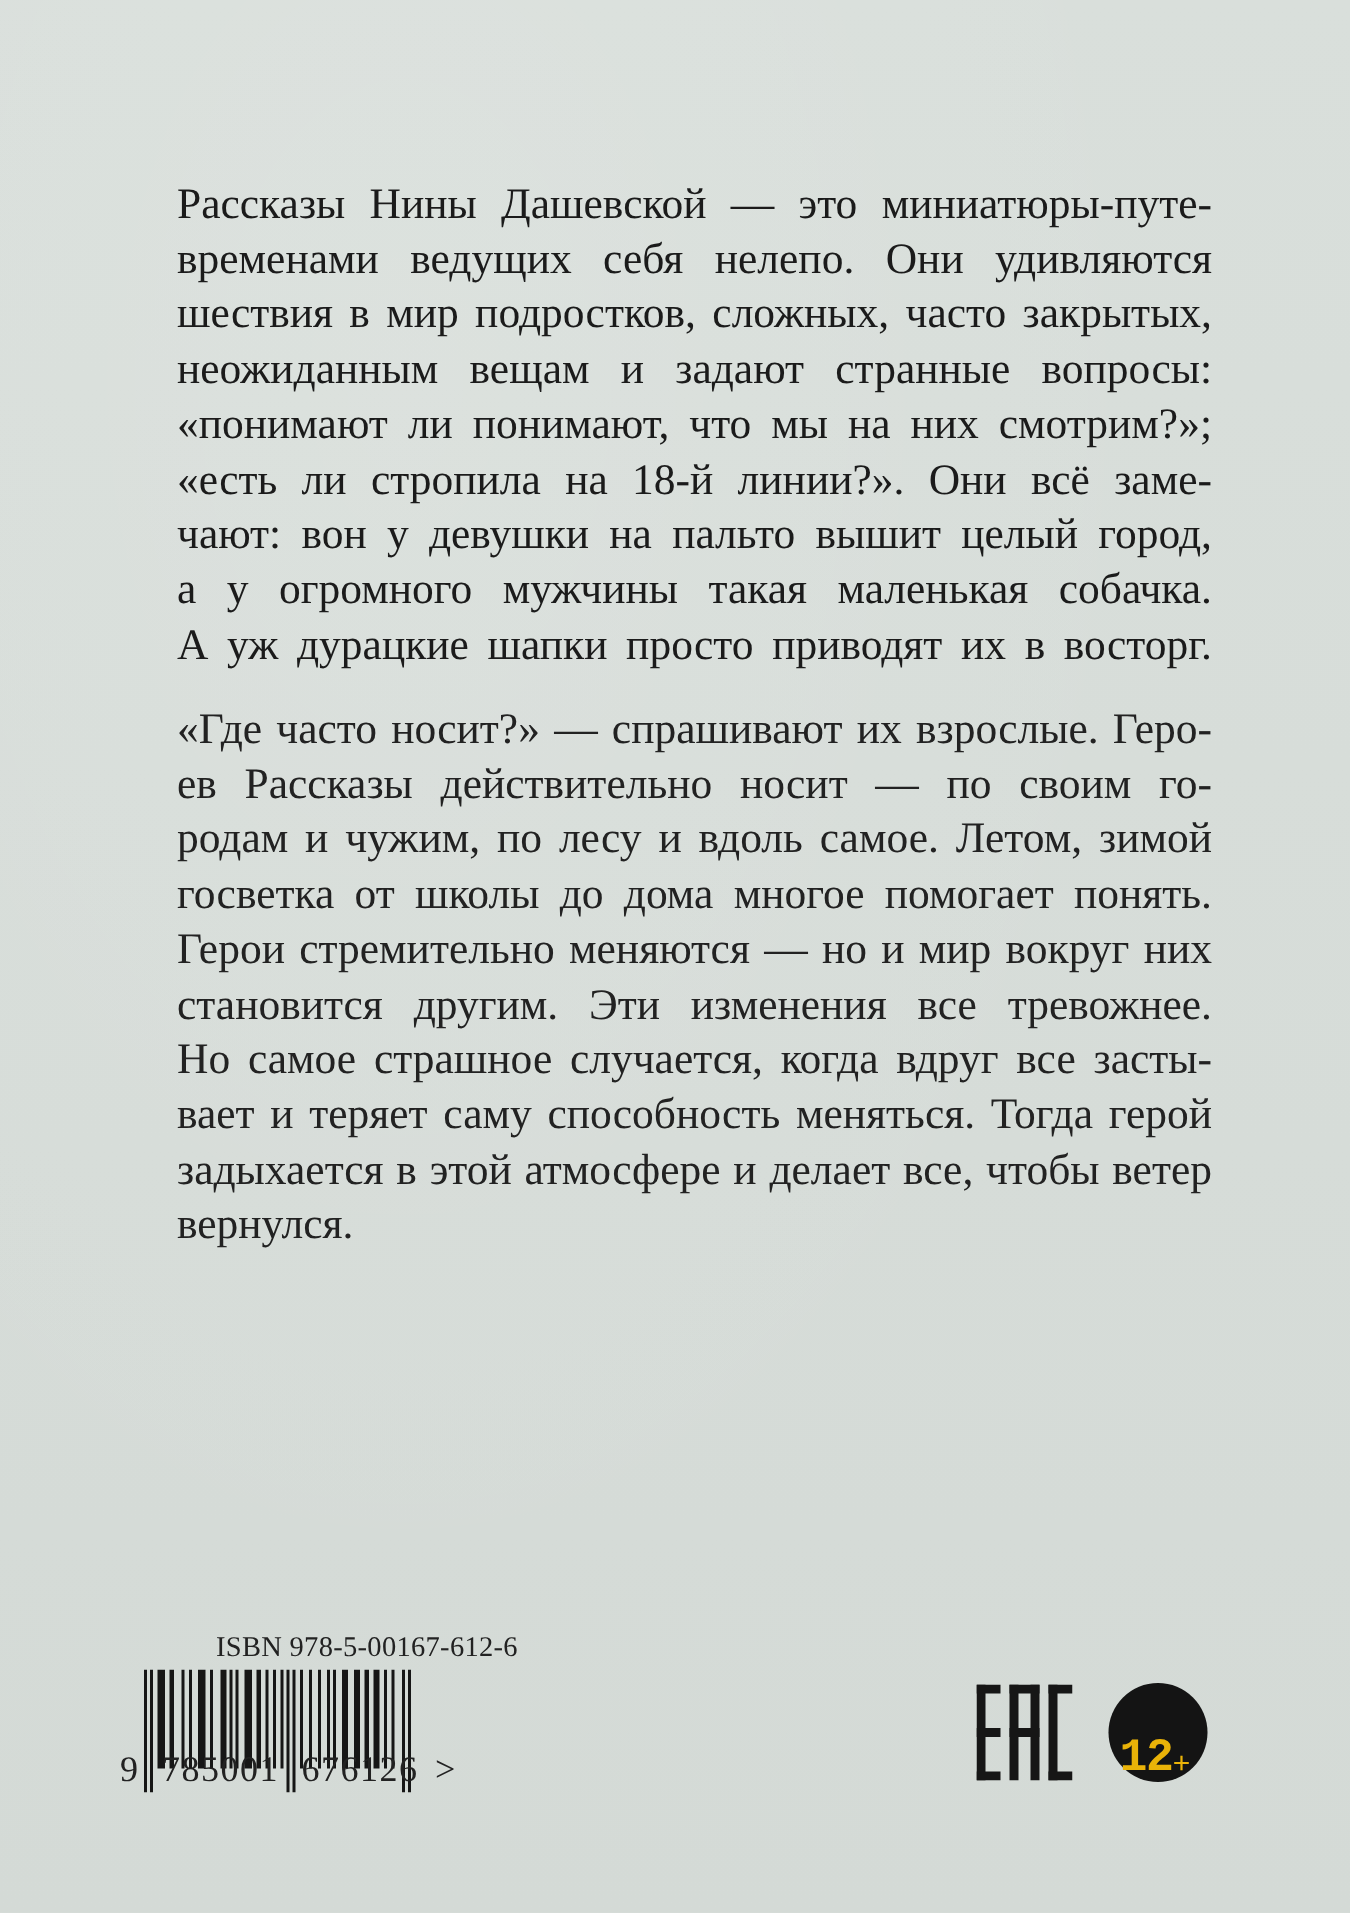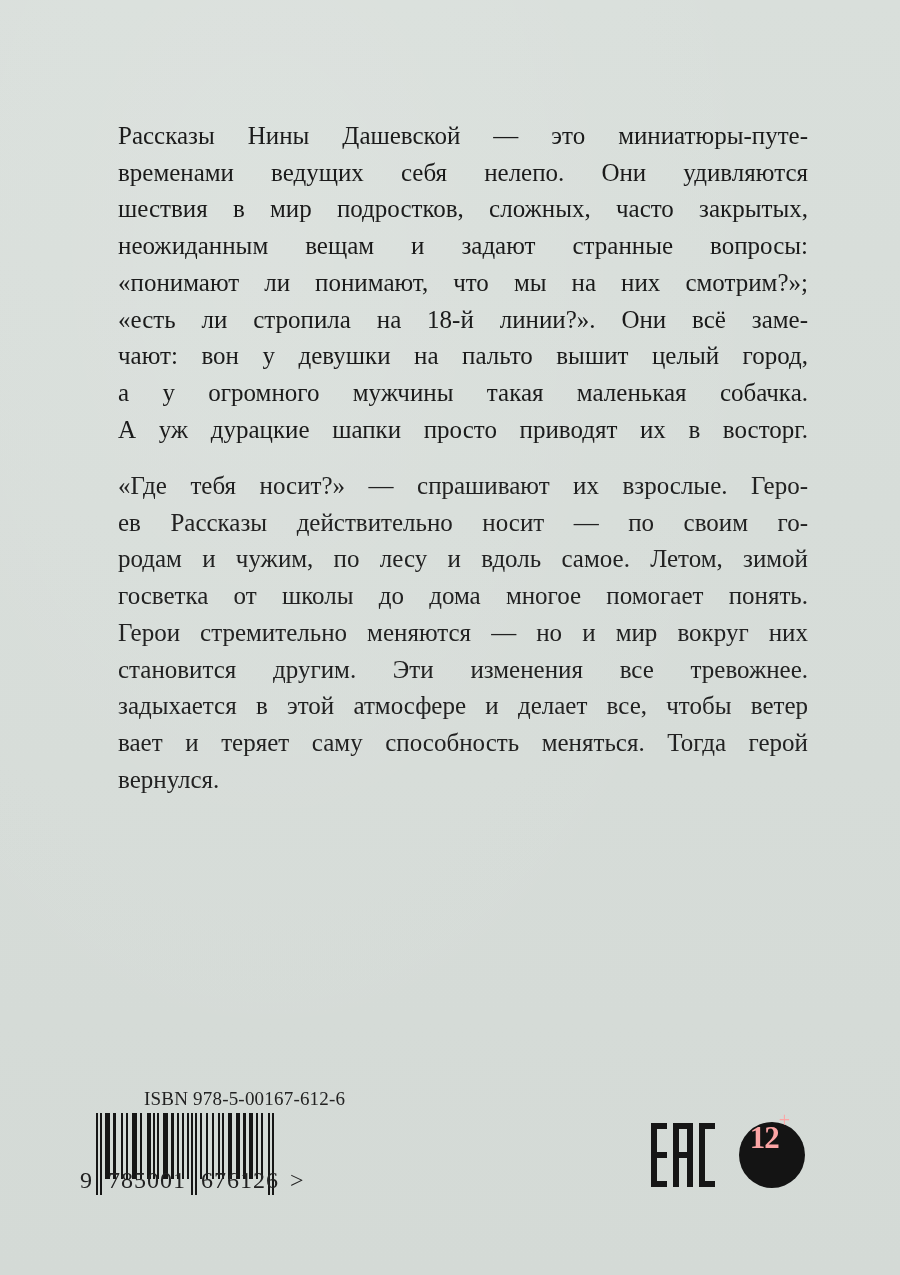--- a/index.html
+++ b/index.html
@@ -19,21 +19,21 @@
       position: absolute;
       inset: 0;
       background:
         radial-gradient(ellipse at 30% 20%, rgba(255,255,255,0.10), rgba(255,255,255,0) 60%),
         linear-gradient(180deg, #d9dfdb 0%, #d4dad6 100%);
     }
     .annotation {
       position: absolute;
       left: 118px;
       width: 690px;
-      font-size: 25px;
+      font-size: 29px;
       line-height: 36.7px;
       text-align: justify;
       text-align-last: left;
       letter-spacing: 0px;
       word-spacing: 0px;
     }
     .annotation .line {
       display: block;
       white-space: nowrap;
       text-align: justify;
@@ -86,25 +86,25 @@
     }
     
     .age-badge {
       position: absolute;
       left: 739px;
       top: 1122px;
       width: 66px;
       height: 66px;
       border-radius: 50%;
       background: #141414;
-      color: #fca5a5;
+      color: #eab308;
       display: flex;
-      align-items: flex-start;
+      align-items: flex-end;
       justify-content: center;
-      font-family: Liberation Serif, serif;
+      font-family: Liberation Mono, monospace;
       font-weight: bold;
     }
     .age-badge .num {
       font-size: 31px;
       letter-spacing: -1px;
       line-height: 1;
       margin-left: -4px;
     }
     .age-badge .plus {
       font-size: 20px;
@@ -124,28 +124,29 @@
     <span class="line">шествия в мир подростков, сложных, часто закрытых,</span>
     <span class="line">неожиданным вещам и задают странные вопросы:</span>
     <span class="line">«понимают ли понимают, что мы на них смотрим?»;</span>
     <span class="line">«есть ли стропила на 18-й линии?». Они всё заме-</span>
     <span class="line">чают: вон у девушки на пальто вышит целый город,</span>
     <span class="line">а у огромного мужчины такая маленькая собачка.</span>
     <span class="line">А уж дурацкие шапки просто приводят их в восторг.</span>
   </div>
 
   <div class="annotation" id="para-2">
-    <span class="line">«Где тебя носит?» — спрашивают их взрослые. Геро-</span>
+    <span class="line">«Где часто носит?» — спрашивают их взрослые. Геро-</span>
     <span class="line">ев Рассказы действительно носит — по своим го-</span>
     <span class="line">родам и чужим, по лесу и вдоль самое. Летом, зимой</span>
     <span class="line">госветка от школы до дома многое помогает понять.</span>
     <span class="line">Герои стремительно меняются — но и мир вокруг них</span>
     <span class="line">становится другим. Эти изменения все тревожнее.</span>
+    <span class="line">Но самое страшное случается, когда вдруг все засты-</span>
+    <span class="line">вает и теряет саму способность меняться. Тогда герой</span>
     <span class="line">задыхается в этой атмосфере и делает все, чтобы ветер</span>
-    <span class="line">вает и теряет саму способность меняться. Тогда герой</span>
     <span class="line last">вернулся.</span>
   </div>
 
   <div class="isbn">ISBN 978-5-00167-612-6</div>
 
   <svg class="barcode" viewBox="0 0 200 82" preserveAspectRatio="none">
     <g fill="#161616">
 
       <rect x="0" y="0" width="2" height="82"></rect>
       <rect x="4" y="0" width="2" height="82"></rect>

